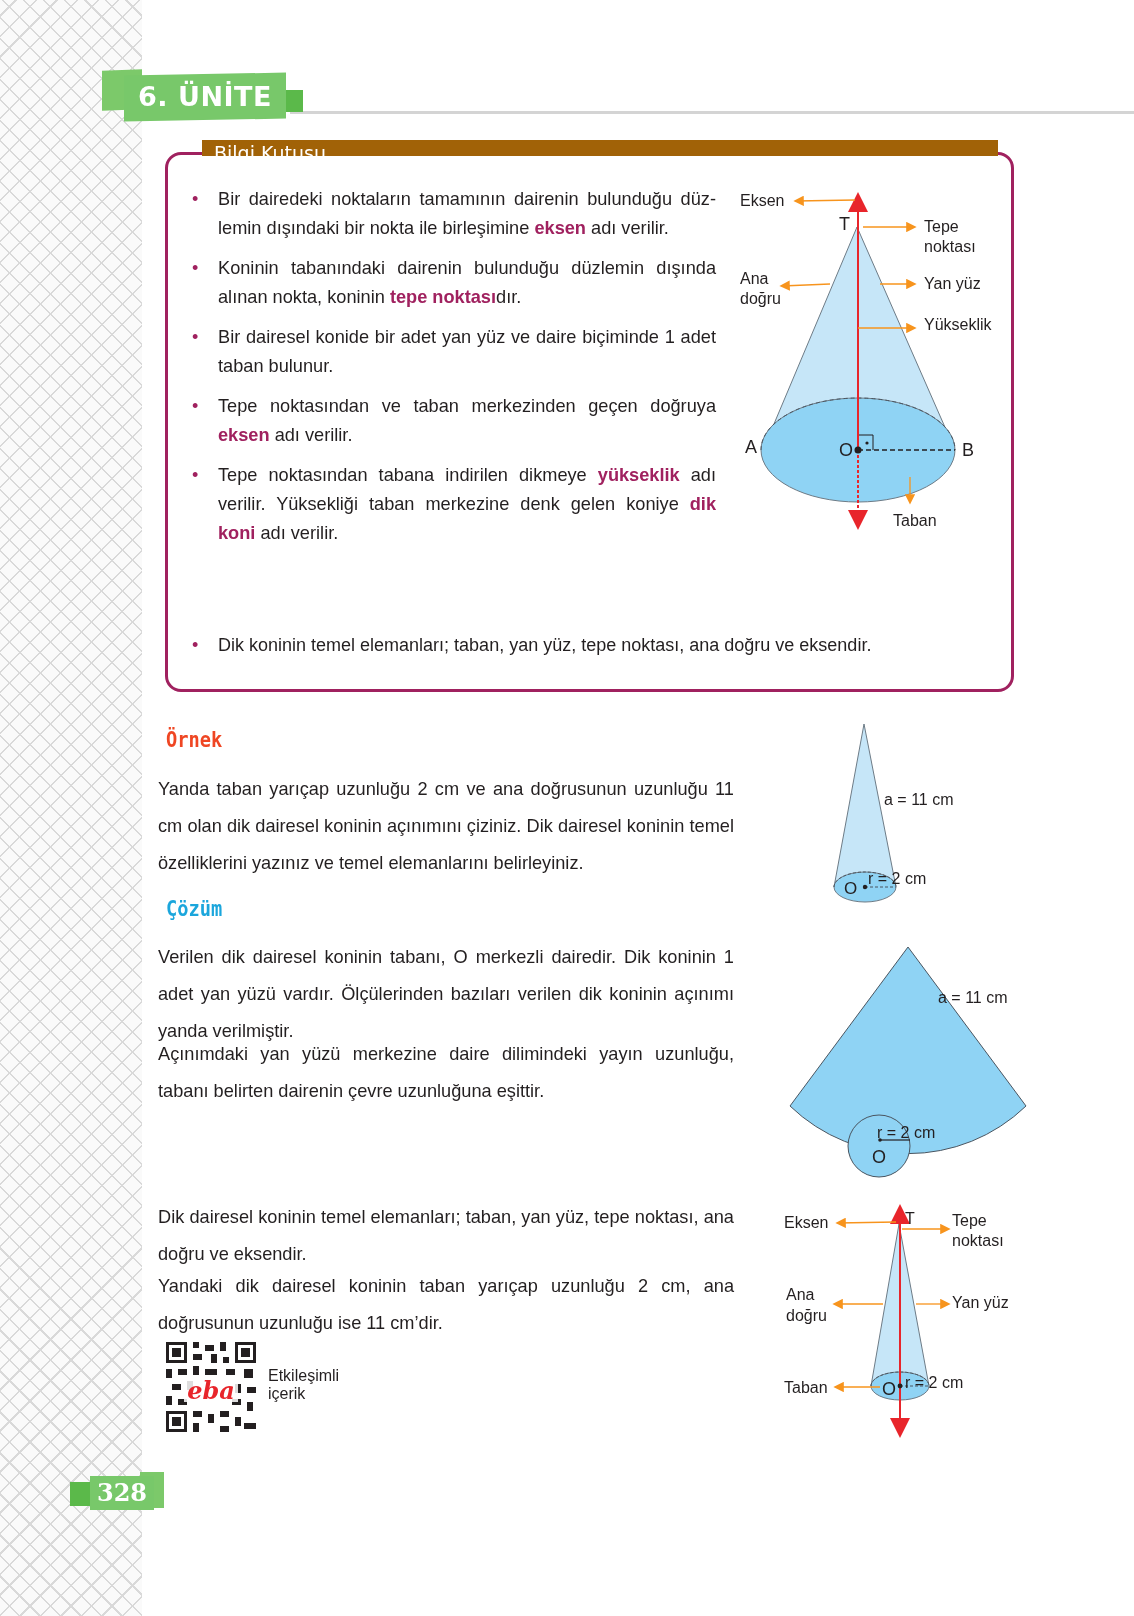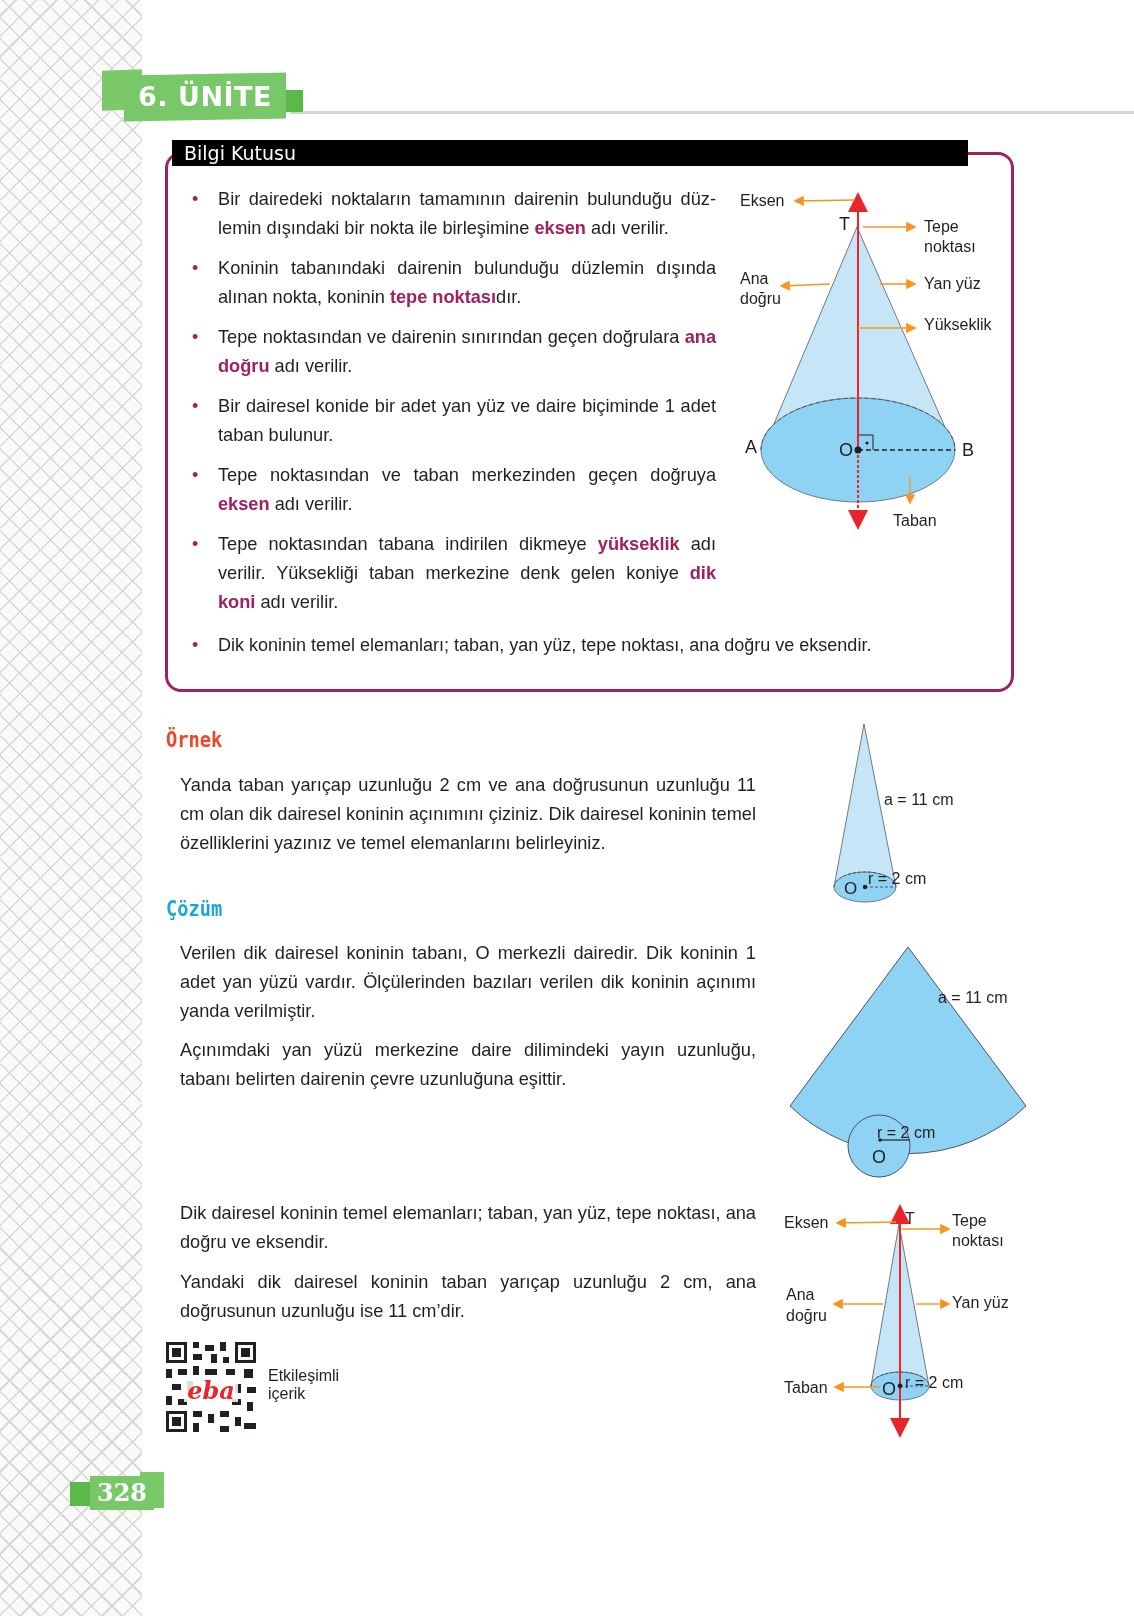--- a/index.html
+++ b/index.html
@@ -19,36 +19,36 @@
   .unit-rule { position:absolute; left:290px; top:111px; width:844px; height:3px; background:#d4d4d4; }
   .unit-banner { position:absolute; left:100px; top:68px; width:210px; height:54px; }
   .unit-banner .back { position:absolute; left:2px; top:2px; width:40px; height:40px; background:#7cc96a; transform:skewY(-2deg); }
   .unit-banner .tail { position:absolute; left:175px; top:22px; width:28px; height:22px; background:#5bb94a; }
   .unit-banner .front { position:absolute; left:24px; top:6px; width:162px; height:46px; background:#78c86a; transform:skewY(-1deg); }
   .unit-banner .label { position:absolute; left:24px; top:6px; width:162px; height:46px; line-height:46px; text-align:center;
      color:#fff; font-family:"DejaVu Sans", sans-serif; font-weight:bold; font-size:27px; letter-spacing:0.5px; }
 
   .info-box { position:absolute; left:165px; top:152px; width:849px; height:540px;
      border:3px solid #a0215f; border-radius:16px; box-sizing:border-box; }
-  .info-title { position:absolute; left:172px; top:140px; width:796px; height:26px; background:#000000; }
+  .info-title { position:absolute; left:202px; top:140px; width:796px; height:16px; background:#a16207; }
   .info-title span { position:absolute; left:12px; top:0; line-height:26px; color:#fff; font-family:"DejaVu Sans", sans-serif; font-size:19px; }
 
   .bullets { position:absolute; left:192px; top:185px; width:524px; list-style:none; margin:0; padding:0; }
   .bullets li { position:relative; padding-left:26px; font-size:18.2px; line-height:29px; margin-bottom:11px; text-align:justify; }
   .bullets li::before { content:"•"; position:absolute; left:0; top:0; color:#a0215f; font-size:18px; }
   .hl { color:#a0215f; font-weight:bold; }
   .bullet-last { position:absolute; left:192px; top:631px; font-size:18px; line-height:29px; padding-left:26px; }
   .bullet-last::before { content:"•"; position:absolute; left:0; top:0; color:#a0215f; }
 
   .diagram { position:absolute; }
   .diagram text { font-family:"Liberation Sans", sans-serif; fill:#231f20; }
 
   .ornek-title { position:absolute; left:166px; top:727px; color:#ef4623; font-family:"DejaVu Sans Mono", monospace; font-weight:bold; font-size:22px; transform:scaleX(0.85); transform-origin:left; }
   .cozum-title { position:absolute; left:166px; top:896px; color:#1ba6dc; font-family:"DejaVu Sans Mono", monospace; font-weight:bold; font-size:22px; transform:scaleX(0.85); transform-origin:left; }
-  .para { position:absolute; left:180px; width:576px; font-size:18.2px; line-height:29px; text-align:justify; margin:0; }
+  .para { position:absolute; left:158px; width:576px; font-size:18.2px; line-height:37px; text-align:justify; margin:0; }
 
   .qr { position:absolute; left:166px; top:1342px; width:90px; height:90px; }
   .qr-label { position:absolute; left:268px; top:1367px; font-size:16px; line-height:18px; }
 
   .page-banner { position:absolute; left:70px; top:1472px; width:100px; height:40px; }
   .page-banner .tail { position:absolute; left:0; top:10px; width:20px; height:24px; background:#5bb94a; }
   .page-banner .back { position:absolute; left:70px; top:0; width:24px; height:36px; background:#7cc96a; }
   .page-banner .front { position:absolute; left:20px; top:4px; width:64px; height:34px; background:#78c86a; }
   .page-banner .label { position:absolute; left:20px; top:4px; width:64px; height:34px; line-height:34px; text-align:center;
      color:#fff; font-family:"DejaVu Serif", serif; font-weight:bold; font-size:24px; }
@@ -67,21 +67,20 @@
 </div>
 
 <div class="info-box"></div>
 <div class="info-title">
   <span>Bilgi Kutusu</span>
 </div>
 
 <ul class="bullets">
   <li><span>Bir dairedeki noktaların tamamının dairenin bulunduğu düz-lemin dışındaki bir nokta ile birleşimine </span><span class="hl">eksen</span><span> adı verilir.</span></li>
   <li><span>Koninin tabanındaki dairenin bulunduğu düzlemin dışında alınan nokta, koninin </span><span class="hl">tepe noktası</span><span>dır.</span></li>
-  <li><span>Tepe noktasından ve dairenin sınırından geçen doğrulara </span><span class="hl">ana doğru</span><span> adı verilir.</span></li>
   <li><span>Bir dairesel konide bir adet yan yüz ve daire biçiminde 1 adet taban bulunur.</span></li>
   <li><span>Tepe noktasından ve taban merkezinden geçen doğruya </span><span class="hl">eksen</span><span> adı verilir.</span></li>
   <li><span>Tepe noktasından tabana indirilen dikmeye </span><span class="hl">yükseklik</span><span> adı verilir. Yüksekliği taban merkezine denk gelen koniye </span><span class="hl">dik koni</span><span> adı verilir.</span></li>
 </ul>
 <div class="bullet-last">Dik koninin temel elemanları; taban, yan yüz, tepe noktası, ana doğru ve eksendir.</div>
 
 <svg class="diagram" style="left:730px; top:180px;" width="300" height="360" viewBox="0 0 300 360">
   <defs>
     <marker id="oa" markerWidth="8" markerHeight="8" refX="6" refY="4" orient="auto">
         <path d="M0,0 L8,4 L0,8 z" fill="#f7941d"></path>

